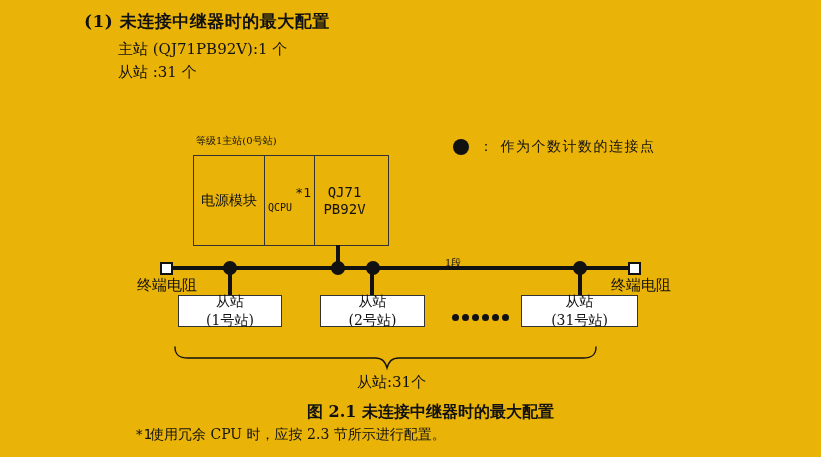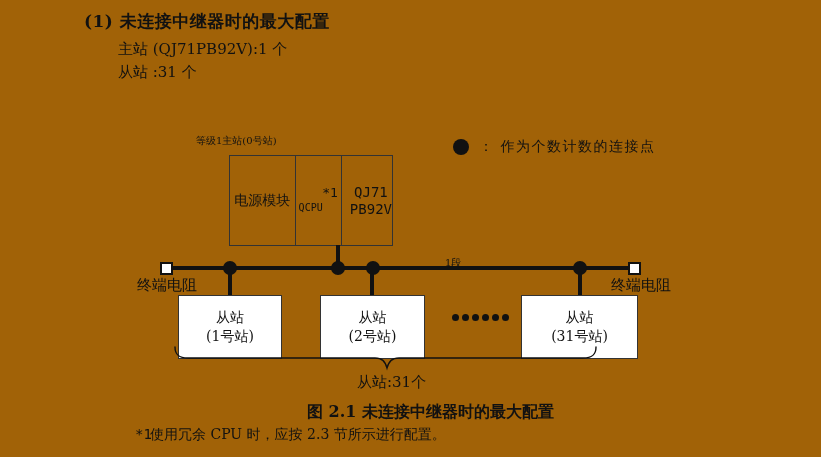--- a/index.html
+++ b/index.html
@@ -1,38 +1,37 @@
 <!DOCTYPE html>
 <html><head>
 <meta charset="utf-8">
 <style>
   * { margin: 0; padding: 0; box-sizing: border-box; }
   html, body { background: #ffffff; }
   .page {
     position: relative;
     width: 821px;
     height: 457px;
-    background: #a16207;
+    background: #eab308;
     font-family: "DejaVu Serif", "Liberation Serif", serif;
     color: #111111;
     overflow: hidden;
   }
   .abs { position: absolute; white-space: nowrap; }
 
   .heading { left: 84px; top: 10px; font-size: 17px; font-weight: bold; letter-spacing: 0.5px; }
   .spec-line1 { left: 118px; top: 40px; font-size: 15px; }
   .spec-line2 { left: 118px; top: 63px; font-size: 15px; }
 
   .master-label { left: 196px; top: 134px; font-size: 10px; }
 
   .master-box {
-    left: 193px; top: 155px; width: 164px; height: 91px;
+    left: 193px; top: 155px; width: 196px; height: 91px;
     border: 1.5px solid #333333;
     display: flex;
-    margin-left: 36px;
   }
   .master-cell { height: 100%; display: flex; align-items: center; justify-content: center; font-size: 14px; }
   .cell-power { width: 70px; }
   .cell-cpu {
     width: 50px; border-left: 1.5px solid #333333;
     flex-direction: column; align-items: stretch; justify-content: center;
     font-family: "DejaVu Sans Mono", "Liberation Mono", monospace;
   }
   .cell-cpu .note { align-self: flex-end; padding-right: 3px; font-size: 13px; line-height: 14px; }
   .cell-cpu .cpu-name { padding-left: 3px; font-size: 10px; line-height: 16px; }
@@ -62,21 +61,21 @@
   .dot-3 { left: 366px; }
   .dot-4 { left: 573px; }
 
   .drop { width: 4px; background: #111111; }
   .drop-master { left: 336px; top: 245px; height: 22px; }
   .drop-s1 { left: 228px; top: 268px; height: 27px; }
   .drop-s2 { left: 370px; top: 268px; height: 27px; }
   .drop-s3 { left: 578px; top: 268px; height: 27px; }
 
   .slave-box {
-    top: 295px; height: 64px;
+    top: 295px; height: 32px;
     border: 1.5px solid #333333; background: #ffffff;
     display: flex; flex-direction: column; align-items: center; justify-content: center;
     font-size: 14px; line-height: 19px; text-align: center;
   }
   .slave-1  { left: 178px; width: 104px; }
   .slave-2  { left: 320px; width: 105px; }
   .slave-31 { left: 521px; width: 117px; }
 
   .ellipsis { left: 452px; top: 314px; display: flex; gap: 3px; }
   .ellipsis span { width: 7px; height: 7px; border-radius: 50%; background: #111111; }

